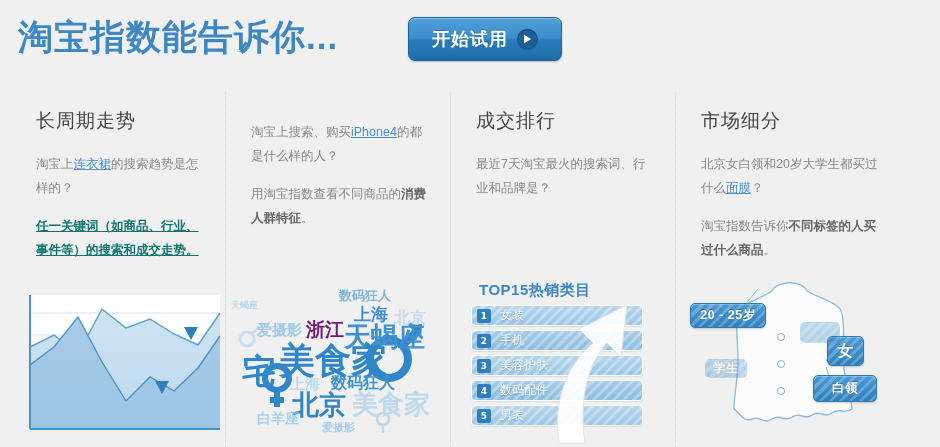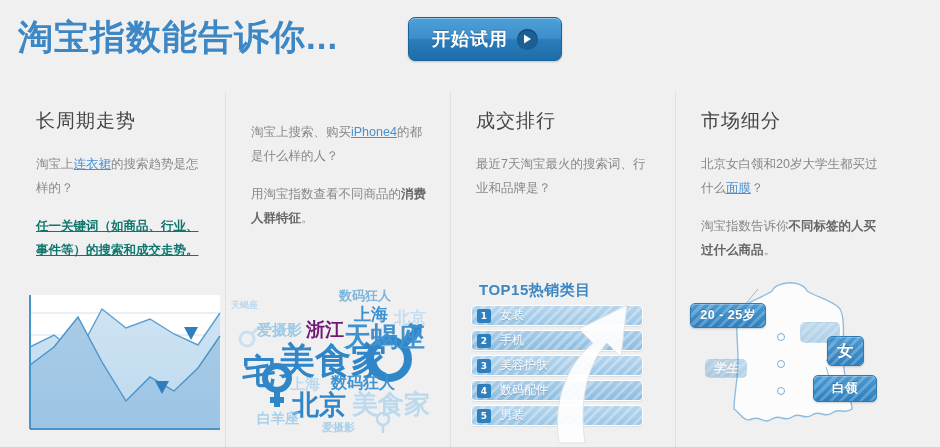--- a/index.html
+++ b/index.html
@@ -209,21 +209,20 @@
     background-image:
       repeating-linear-gradient(135deg, rgba(255,255,255,.22) 0 3px, rgba(255,255,255,0) 3px 7px),
       linear-gradient(to bottom, #4b9ad4 0%, #2d7fbd 100%);
     box-shadow: 0 1px 2px rgba(0,0,0,.18), inset 0 1px 0 rgba(255,255,255,.25);
     cursor: pointer;
   }
   .tag.ghost {
     opacity: .35;
     box-shadow: none;
     border-color: transparent;
-    font-style: italic;
   }
   .dot {
     position: absolute;
     width: 6px; height: 6px;
     border-radius: 50%;
     border: 1px solid #79aed6;
     background: #fdfdfd;
   }
 </style>
 </head>

